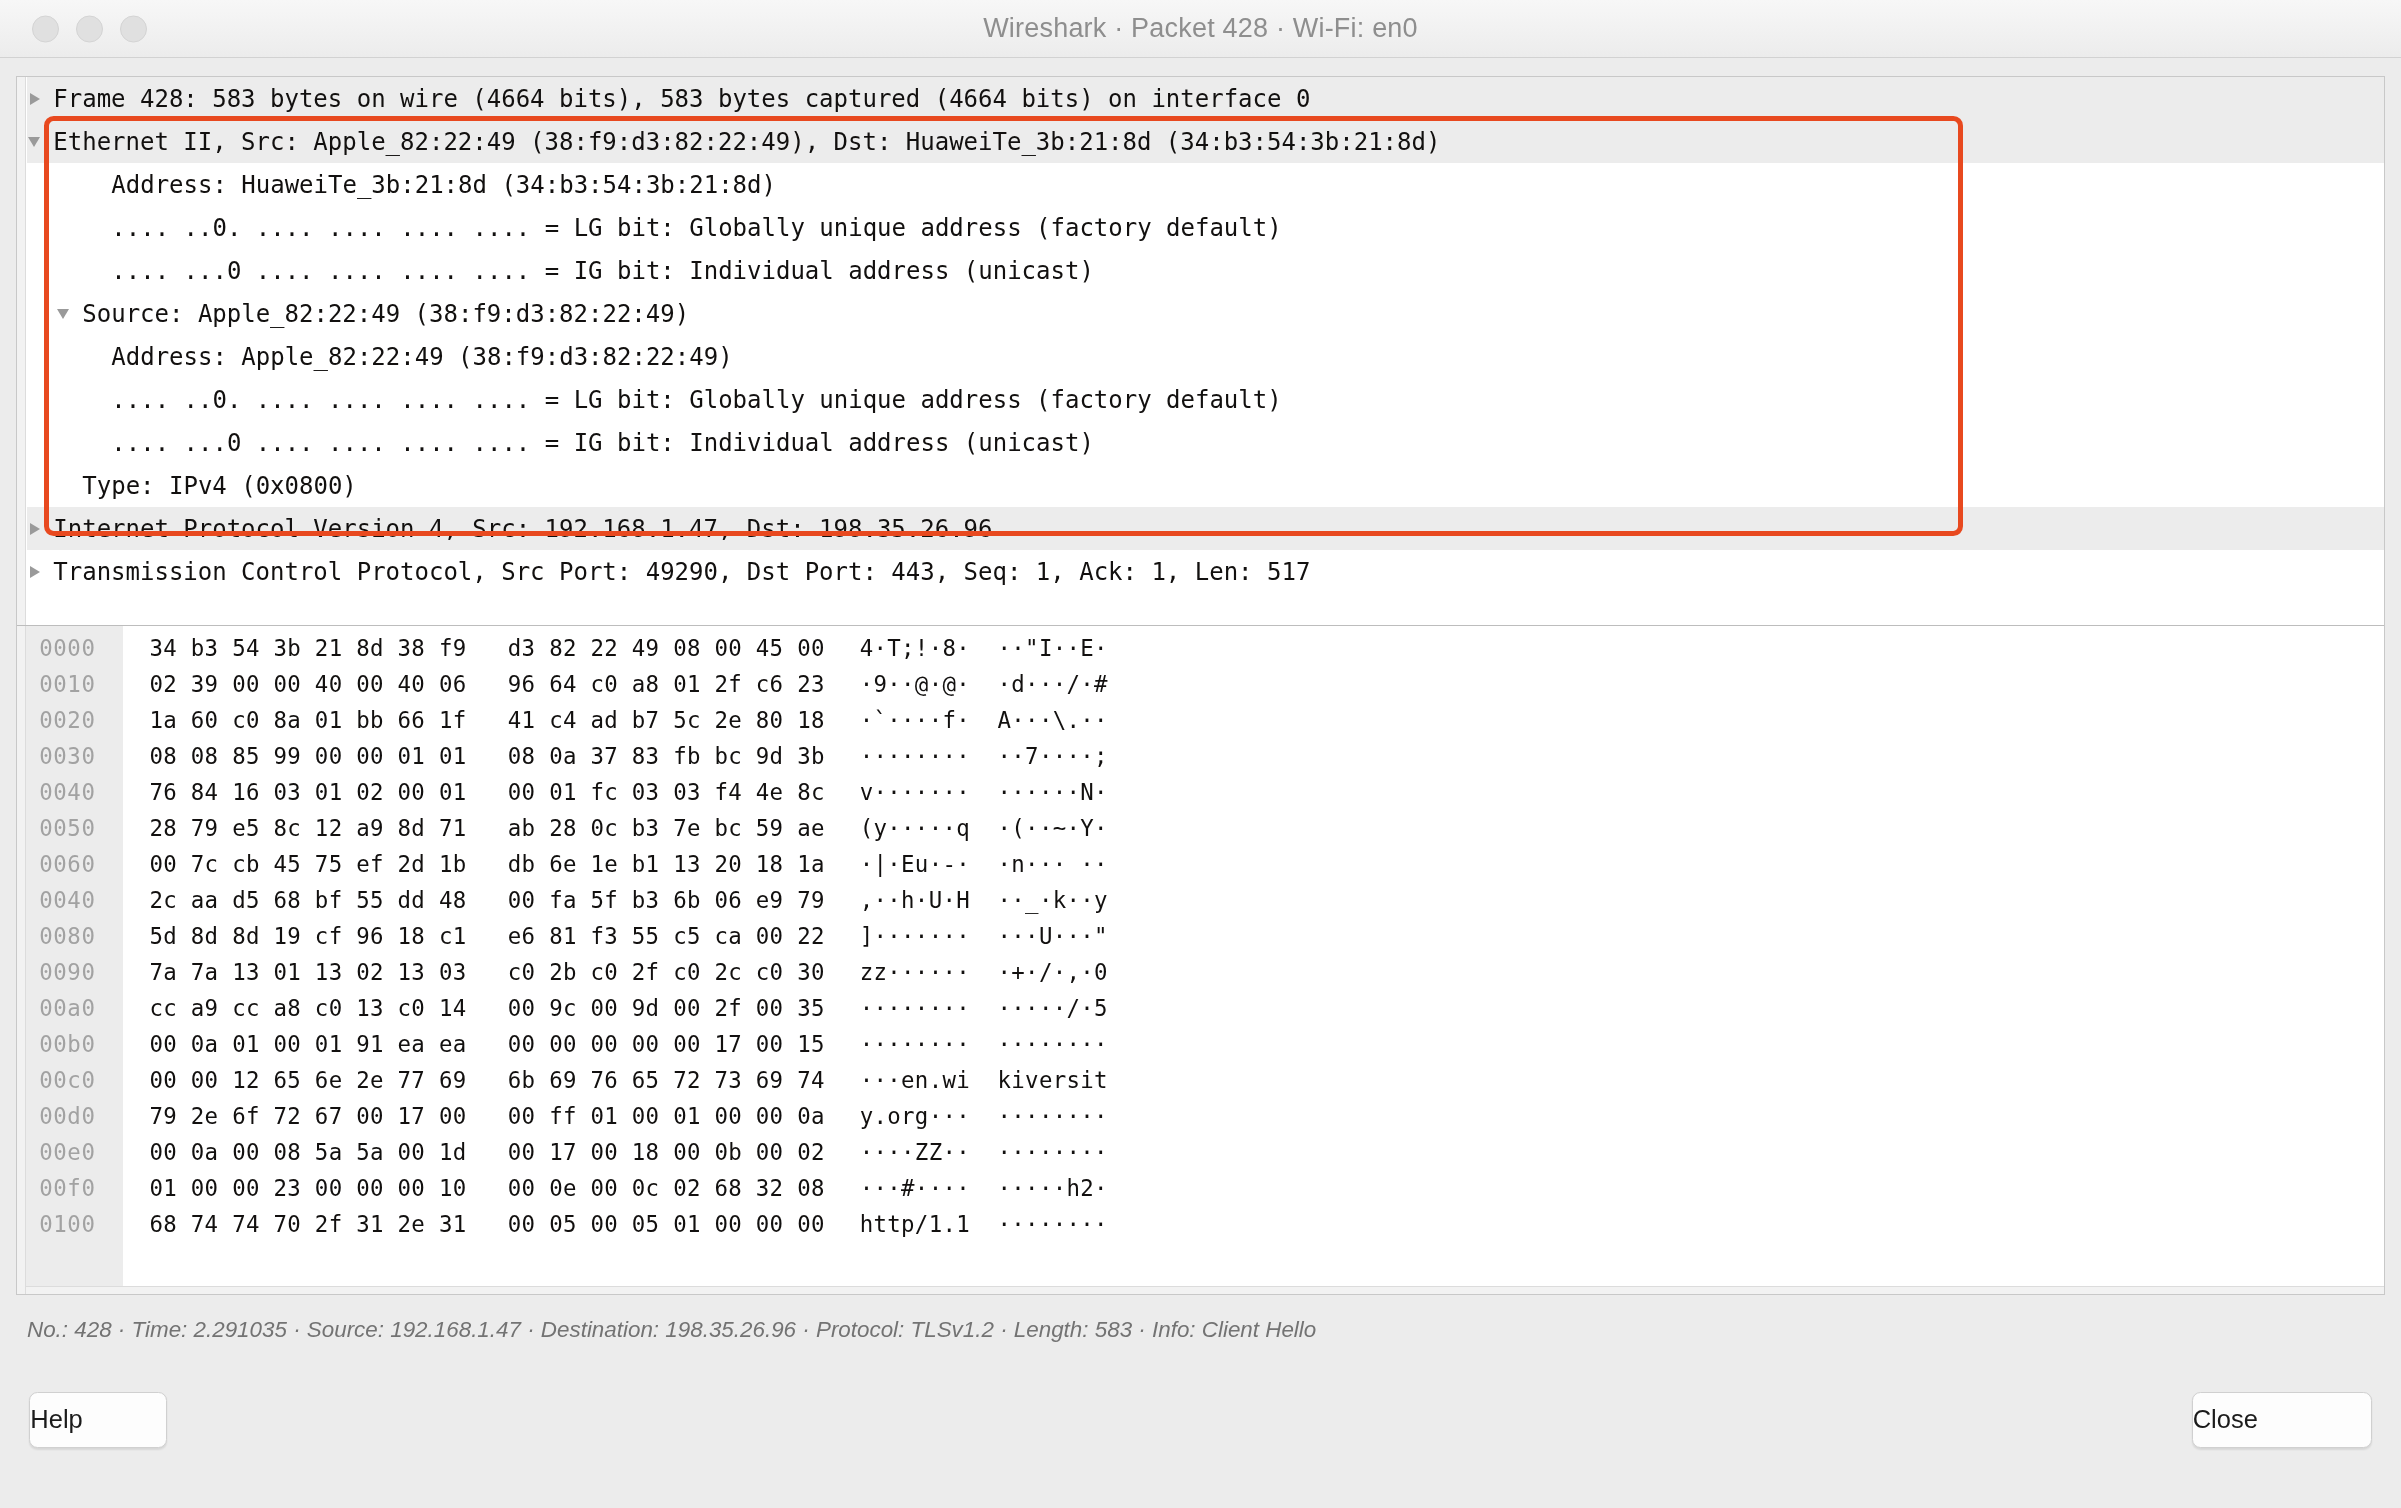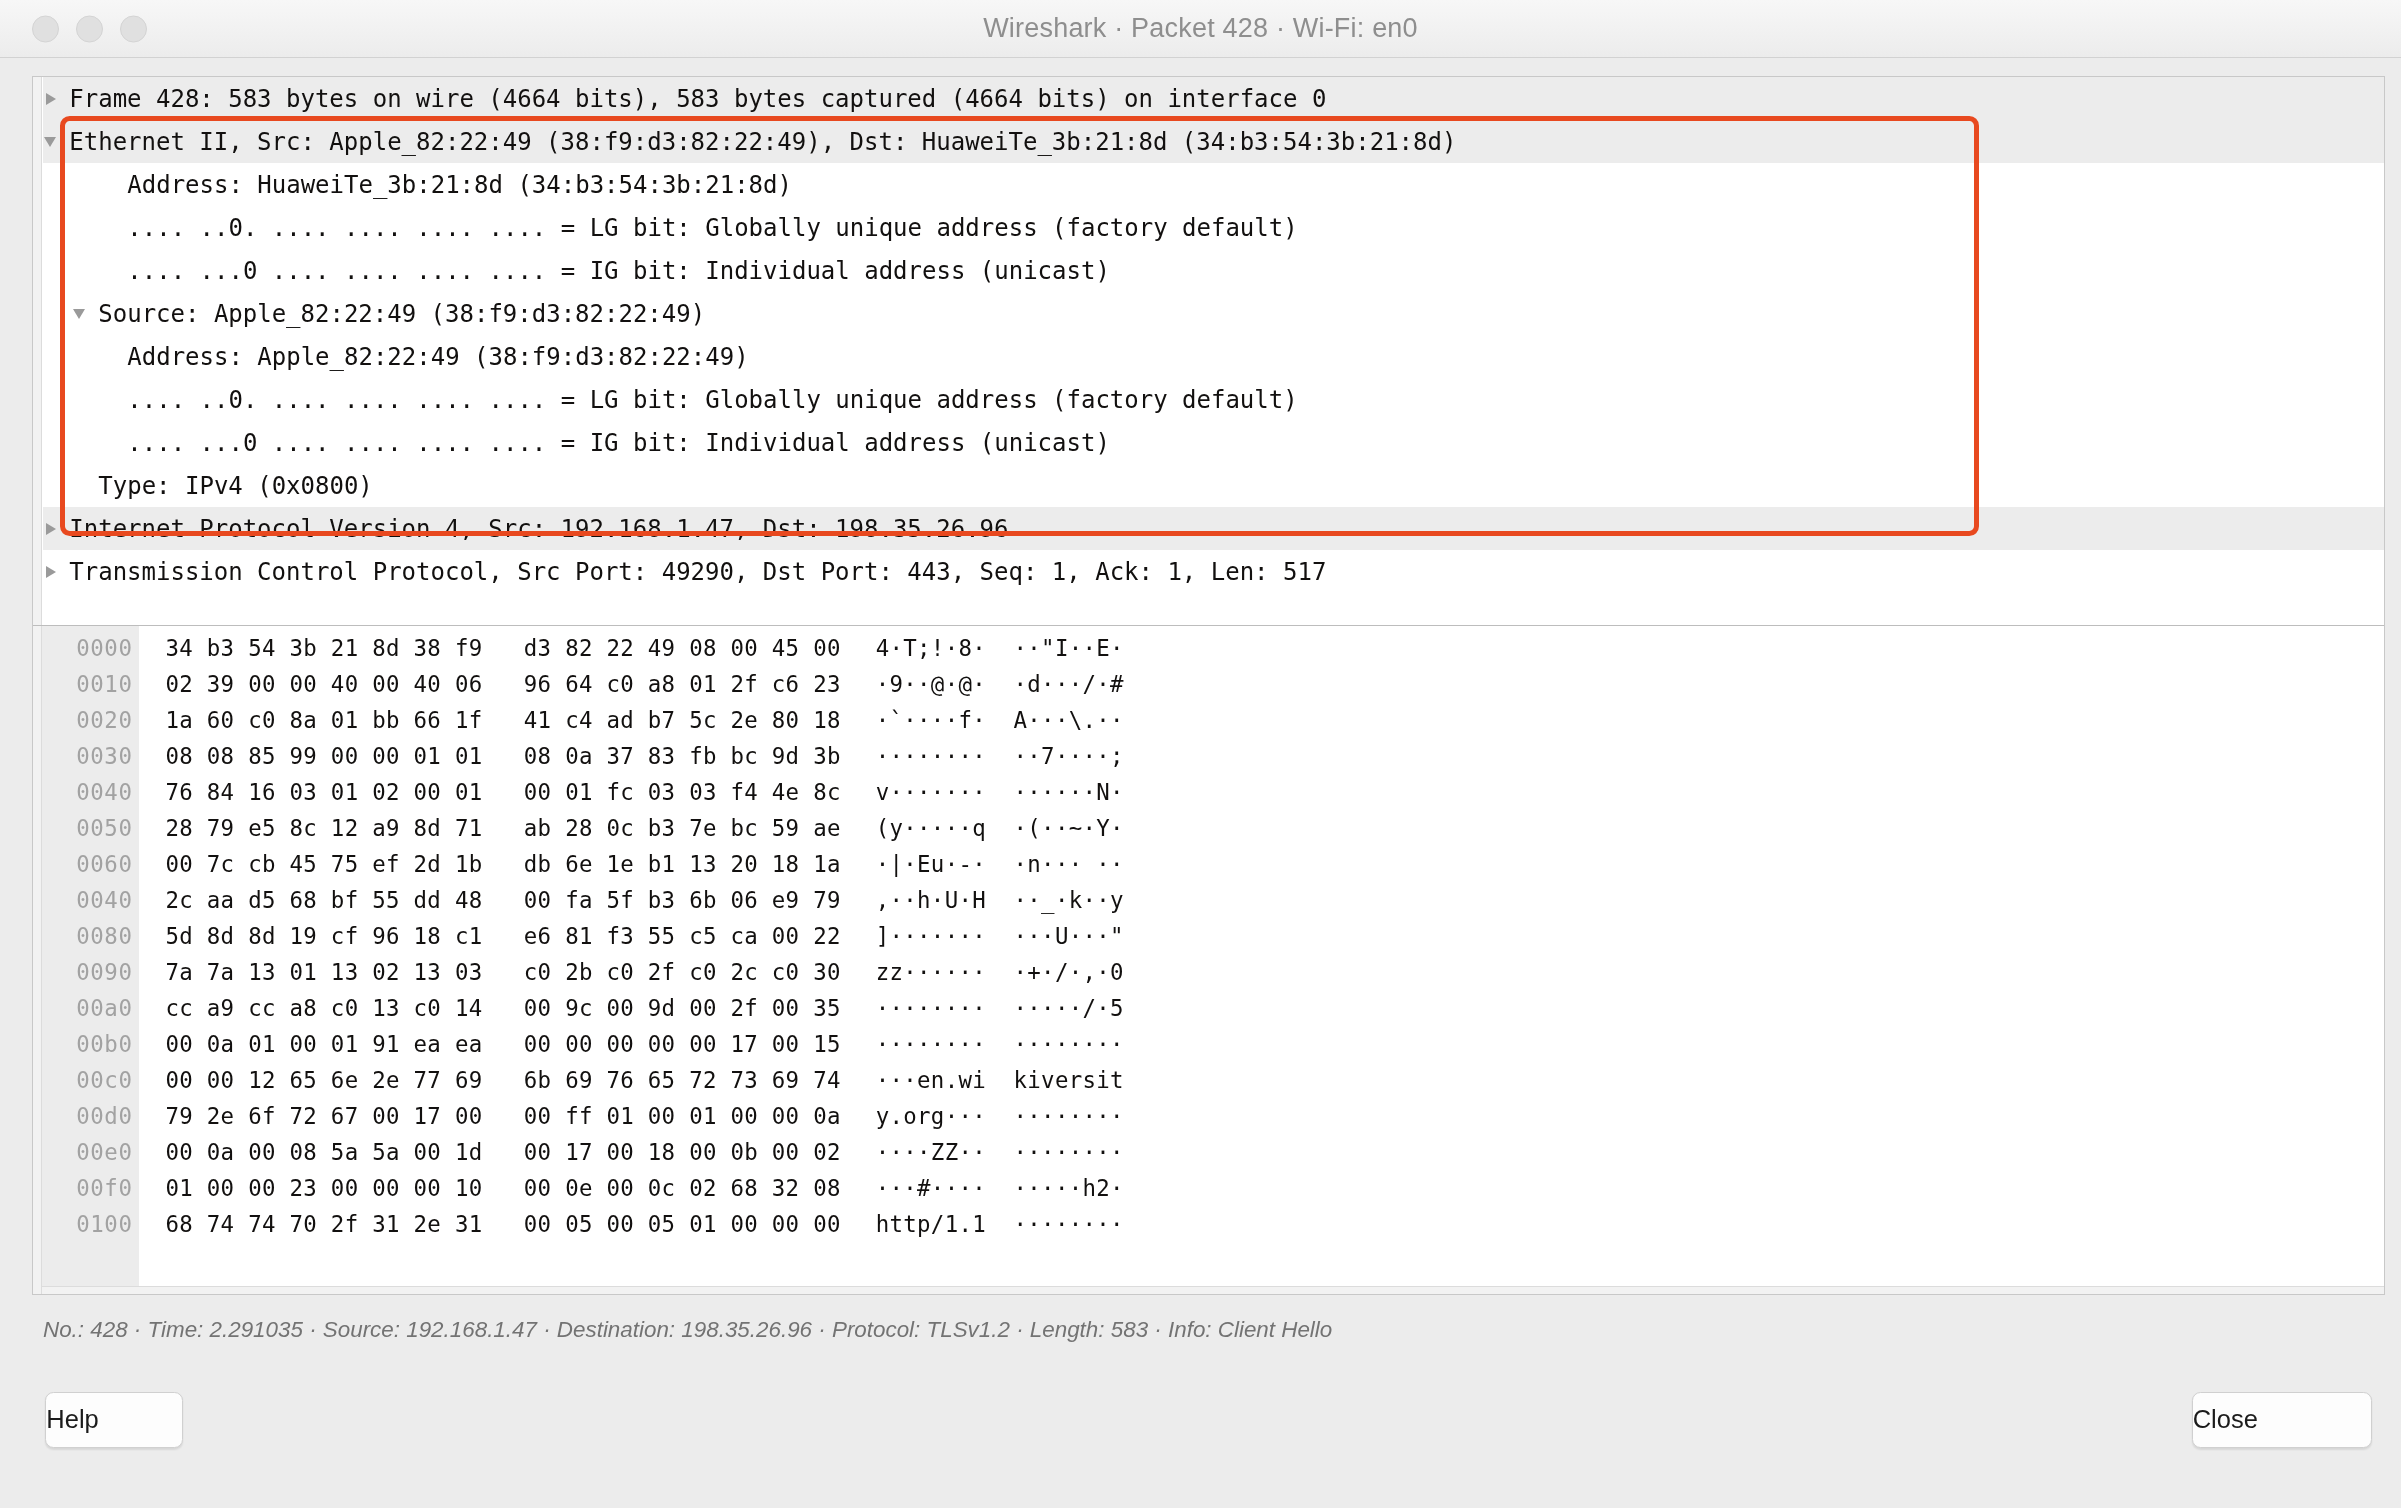--- a/index.html
+++ b/index.html
@@ -55,21 +55,20 @@
   }
 
   
   .body-area {
     flex: 1 1 auto;
     position: relative;
     background: #ececec;
     padding: 18px 16px 0 16px;
     display: flex;
     flex-direction: column;
-    margin-left: 16px;
   }
 
   
   .panes {
     position: relative;
     flex: 0 0 auto;
     border: 1.2px solid #c8c8c8;
     background: #ffffff;
     height: 1219px;
     display: flex;
@@ -183,21 +182,21 @@
     white-space: pre;
   }
   .hoff {
     flex: 0 0 97px;
     color: #a2a2a2;
     background: #ececec;
     height: 36px;
     display: flex;
     align-items: center;
     justify-content: flex-end;
-    padding-right: 6px;
+    padding-right: 27px;
     letter-spacing: 0.6px;
   }
   .hbytes {
     color: #12100f;
     margin-left: 27px;
     letter-spacing: 0.3px;
   }
   .hascii {
     color: #12100f;
     margin-left: 35px;

